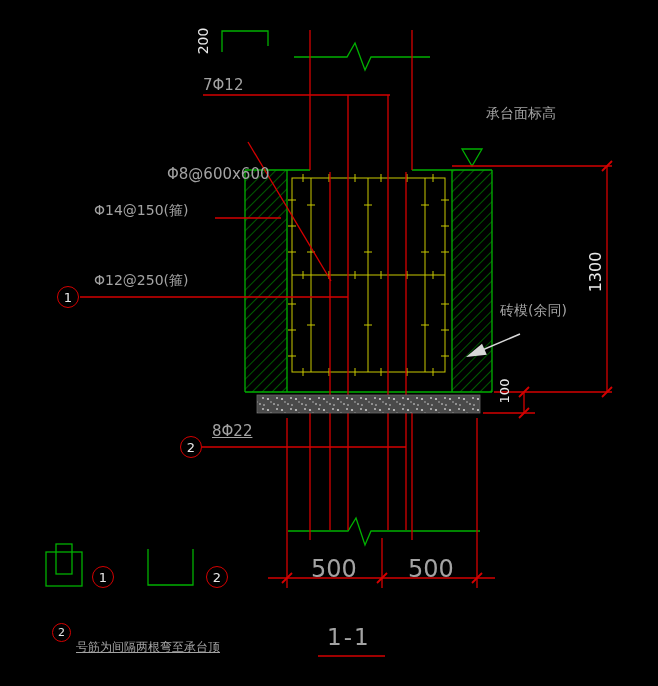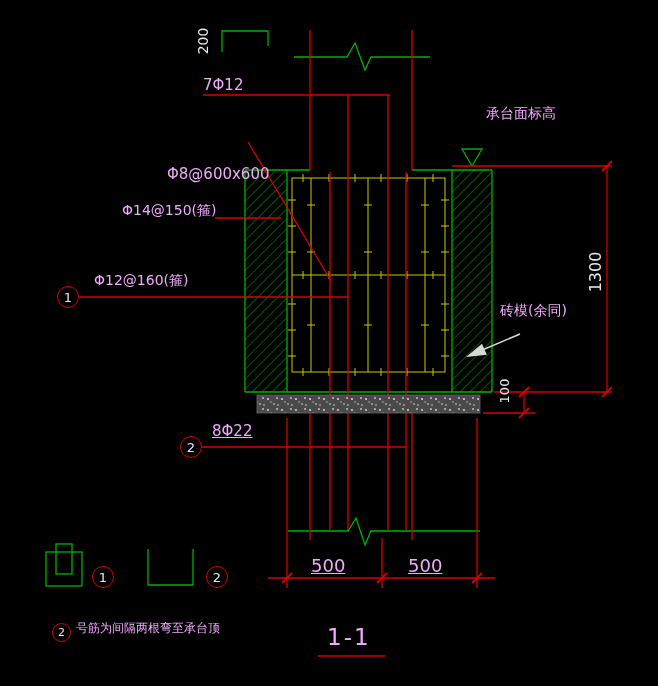--- a/index.html
+++ b/index.html
@@ -1,25 +1,25 @@
 <!DOCTYPE html>
 <html><head>
 <meta charset="utf-8">
 <style>
   html,body{margin:0;padding:0;background:#000;}
   #canvas{
     position:relative;width:658px;height:686px;background:#000;overflow:hidden;
     font-family:"DejaVu Sans",sans-serif;
   }
   #canvas svg{position:absolute;left:0;top:0;}
-  .label{position:absolute;color:#f0abfc;font-size:14px;white-space:nowrap;line-height:1.1;}
+  .label{position:absolute;color:#a3a3a3;font-size:14px;white-space:nowrap;line-height:1.1;}
   .vlabel{position:absolute;color:#e8e8e8;font-size:14px;white-space:nowrap;line-height:1.1;
           transform:translate(-50%,-50%) rotate(-90deg);}
   .fs12{font-size:12px;} .fs13{font-size:13px;} .fs15{font-size:15px;}
-  .fs16{font-size:16px;} .fs18{font-size:18px;text-decoration:underline;} .fs20{font-size:23px;letter-spacing:2px;}
+  .fs16{font-size:16px;} .fs18{font-size:24px;} .fs20{font-size:23px;letter-spacing:2px;}
   .callout{position:absolute;width:22px;height:22px;box-sizing:border-box;
            border:1.5px solid #d40000;border-radius:50%;color:#e8e8e8;
            display:flex;align-items:center;justify-content:center;font-size:13px;}
   .callout.small{width:19px;height:19px;font-size:11px;}
 </style>
 </head>
 <body>
 
 <div id="canvas">
 
@@ -91,30 +91,30 @@
     <g>
       <line x1="520" y1="334" x2="480" y2="351" stroke="#d8d8d8" stroke-width="1.5"></line>
       <polygon points="466,357 482,343.7 486.8,354.7" fill="#d8d8d8"></polygon>
     </g>
   </svg>
 
   <span class="vlabel" style="left:204px;top:41px;">200</span>
   <span class="label fs15" style="left:203px;top:77px;">7Φ12</span>
   <span class="label fs15" style="left:167px;top:125px;margin-top:41px;">Φ8@600x600</span>
   <span class="label" style="left:486px;top:106px;">承台面标高</span>
-  <span class="label" style="left:94px;top:203px;margin-left:28px;">Φ14@150(箍)</span>
-  <span class="label" style="left:94px;top:273px;">Φ12@160(箍)</span>
+  <span class="label" style="left:94px;top:203px;">Φ14@150(箍)</span>
+  <span class="label" style="left:94px;top:273px;">Φ12@250(箍)</span>
   <span class="vlabel fs16" style="left:596px;top:272px;">1300</span>
   <span class="label" style="left:500px;top:303px;">砖模(余同)</span>
   <span class="vlabel fs13" style="left:505px;top:391px;">100</span>
   <span class="label fs15" style="left:212px;top:423px;text-decoration:underline;">8Φ22</span>
   <span class="label fs18" style="left:311px;top:556px;">500</span>
   <span class="label fs18" style="left:408px;top:556px;">500</span>
   <span class="label fs20" style="left:327px;top:625px;">1-1</span>
-  <span class="label fs12" style="left:76px;top:622px;">号筋为间隔两根弯至承台顶</span>
+  <span class="label fs12" style="left:76px;top:641px;text-decoration:underline;">号筋为间隔两根弯至承台顶</span>
 
   <div class="callout" style="left:57px;top:286px;">
       <span>1</span>
     </div>
   <div class="callout" style="left:180px;top:436px;">
       <span>2</span>
     </div>
   <div class="callout" style="left:92px;top:566px;">
       <span>1</span>
     </div>

